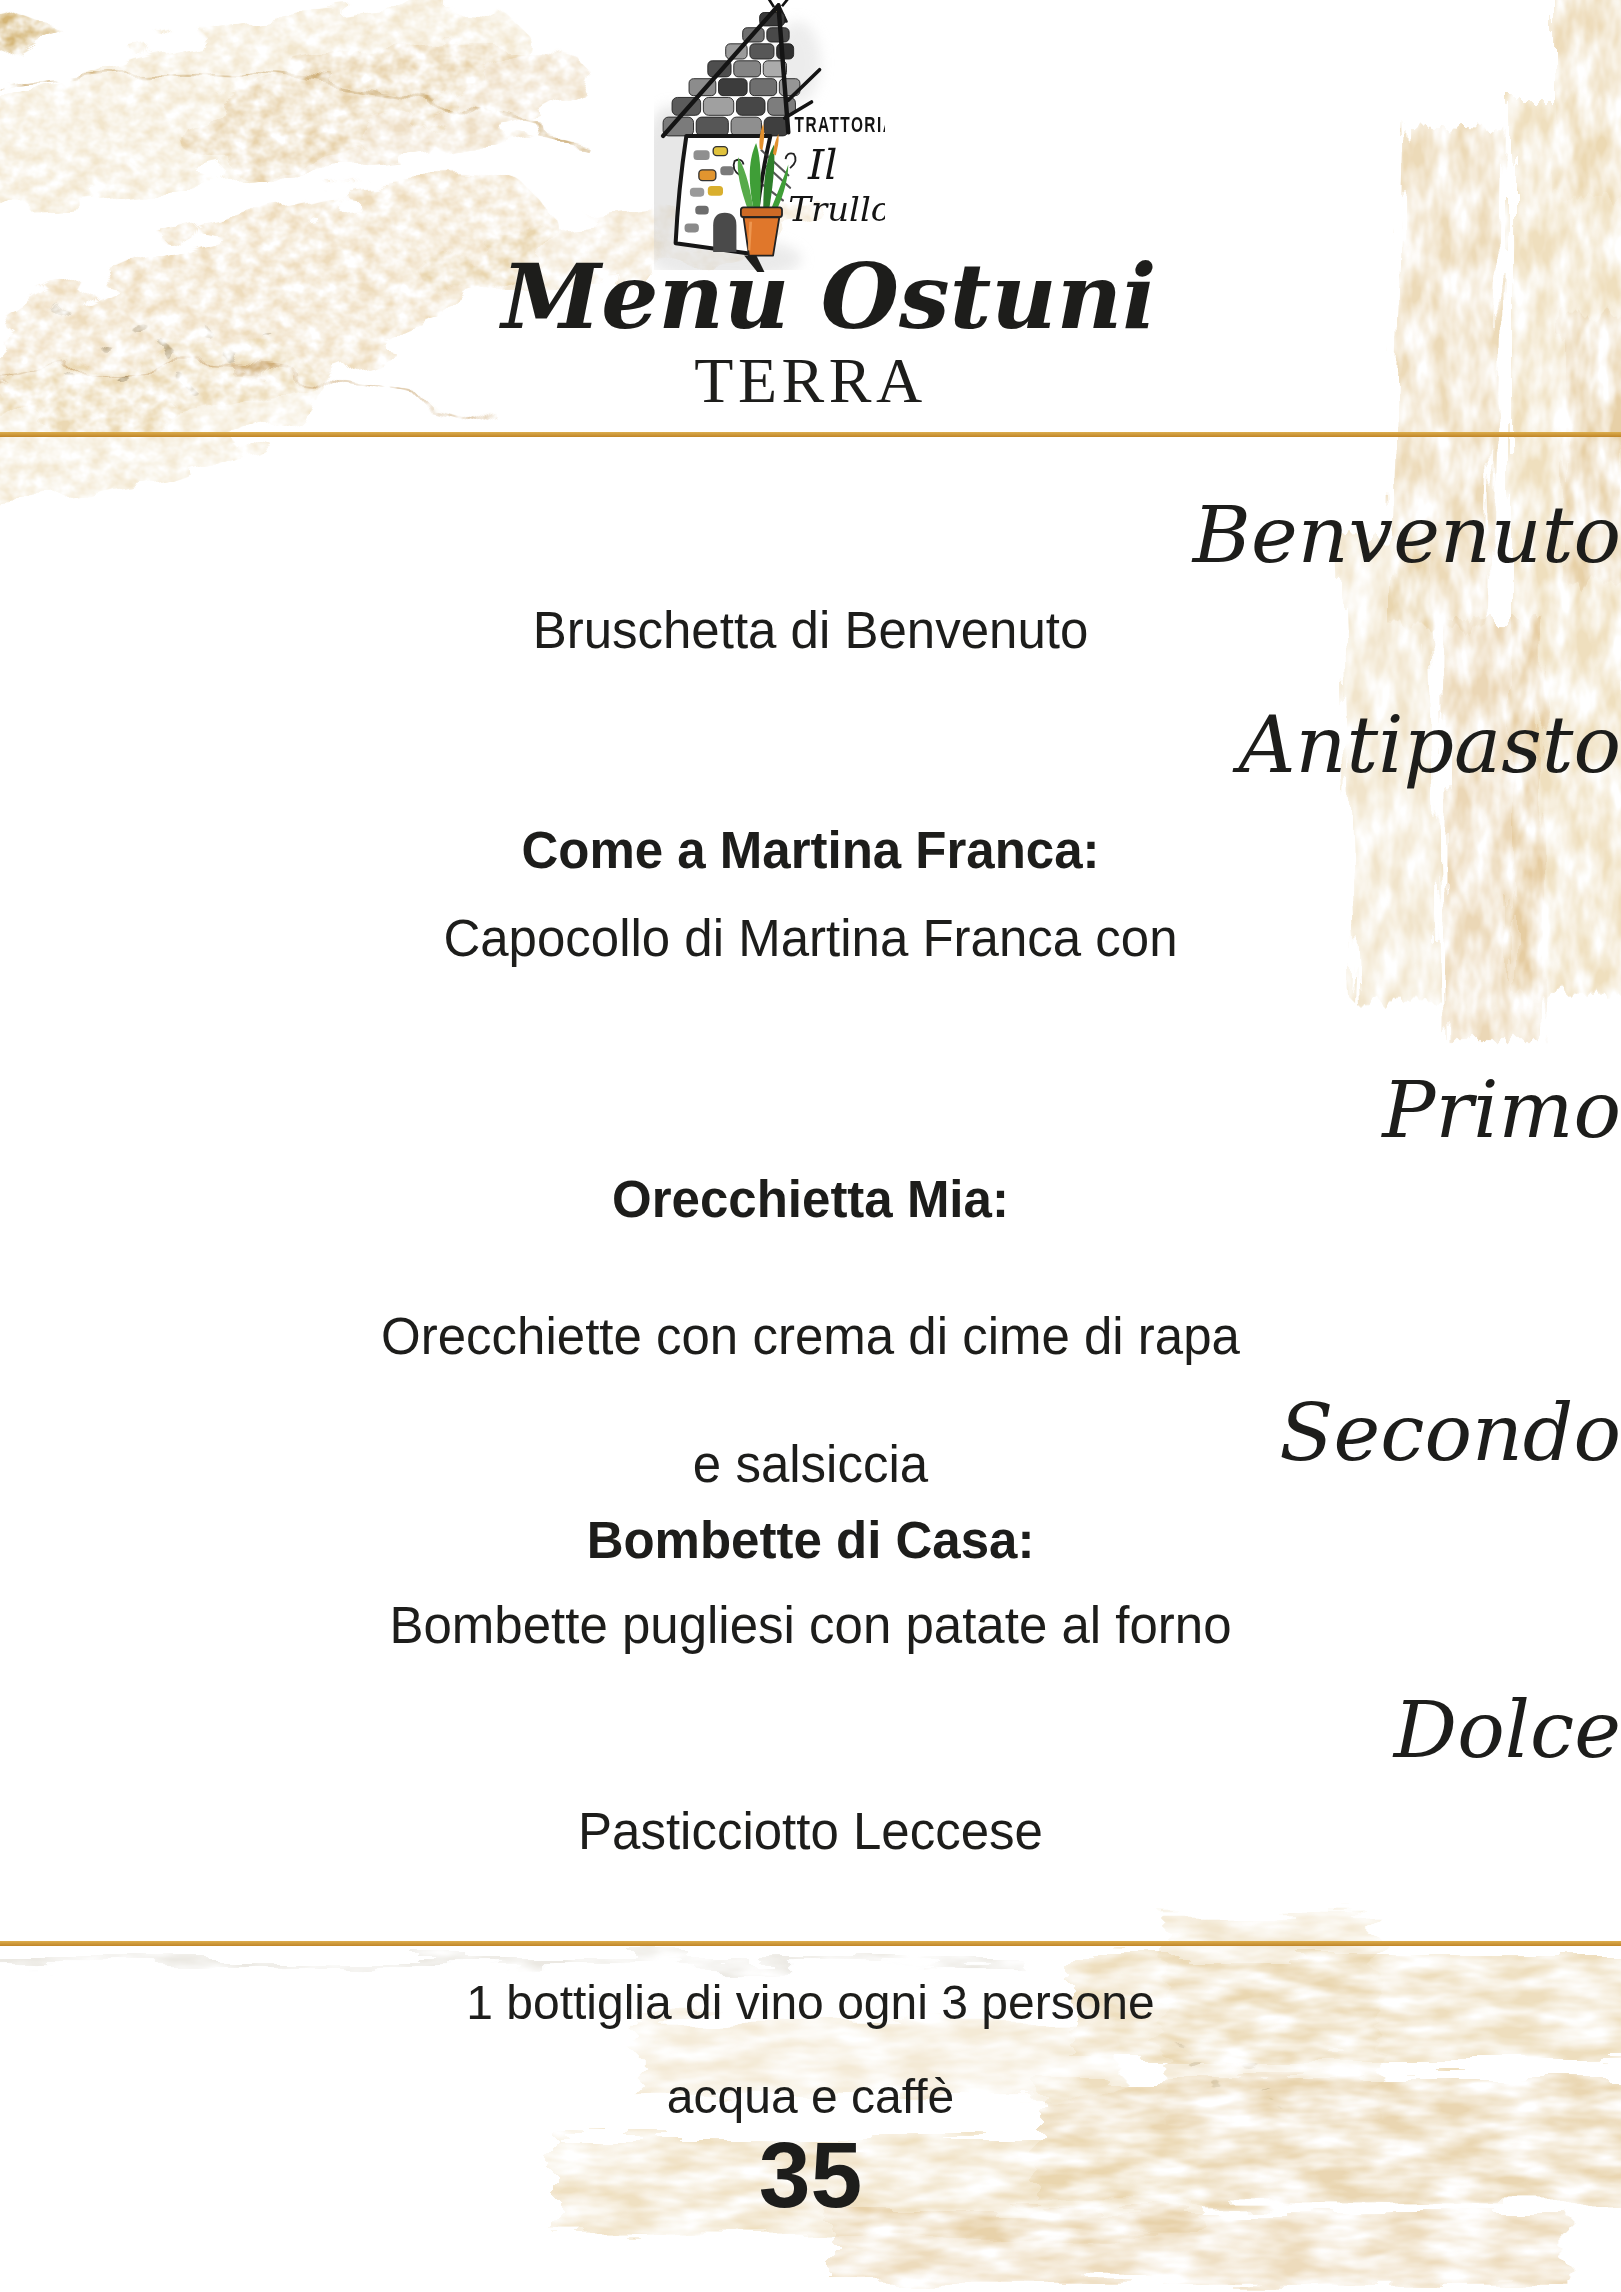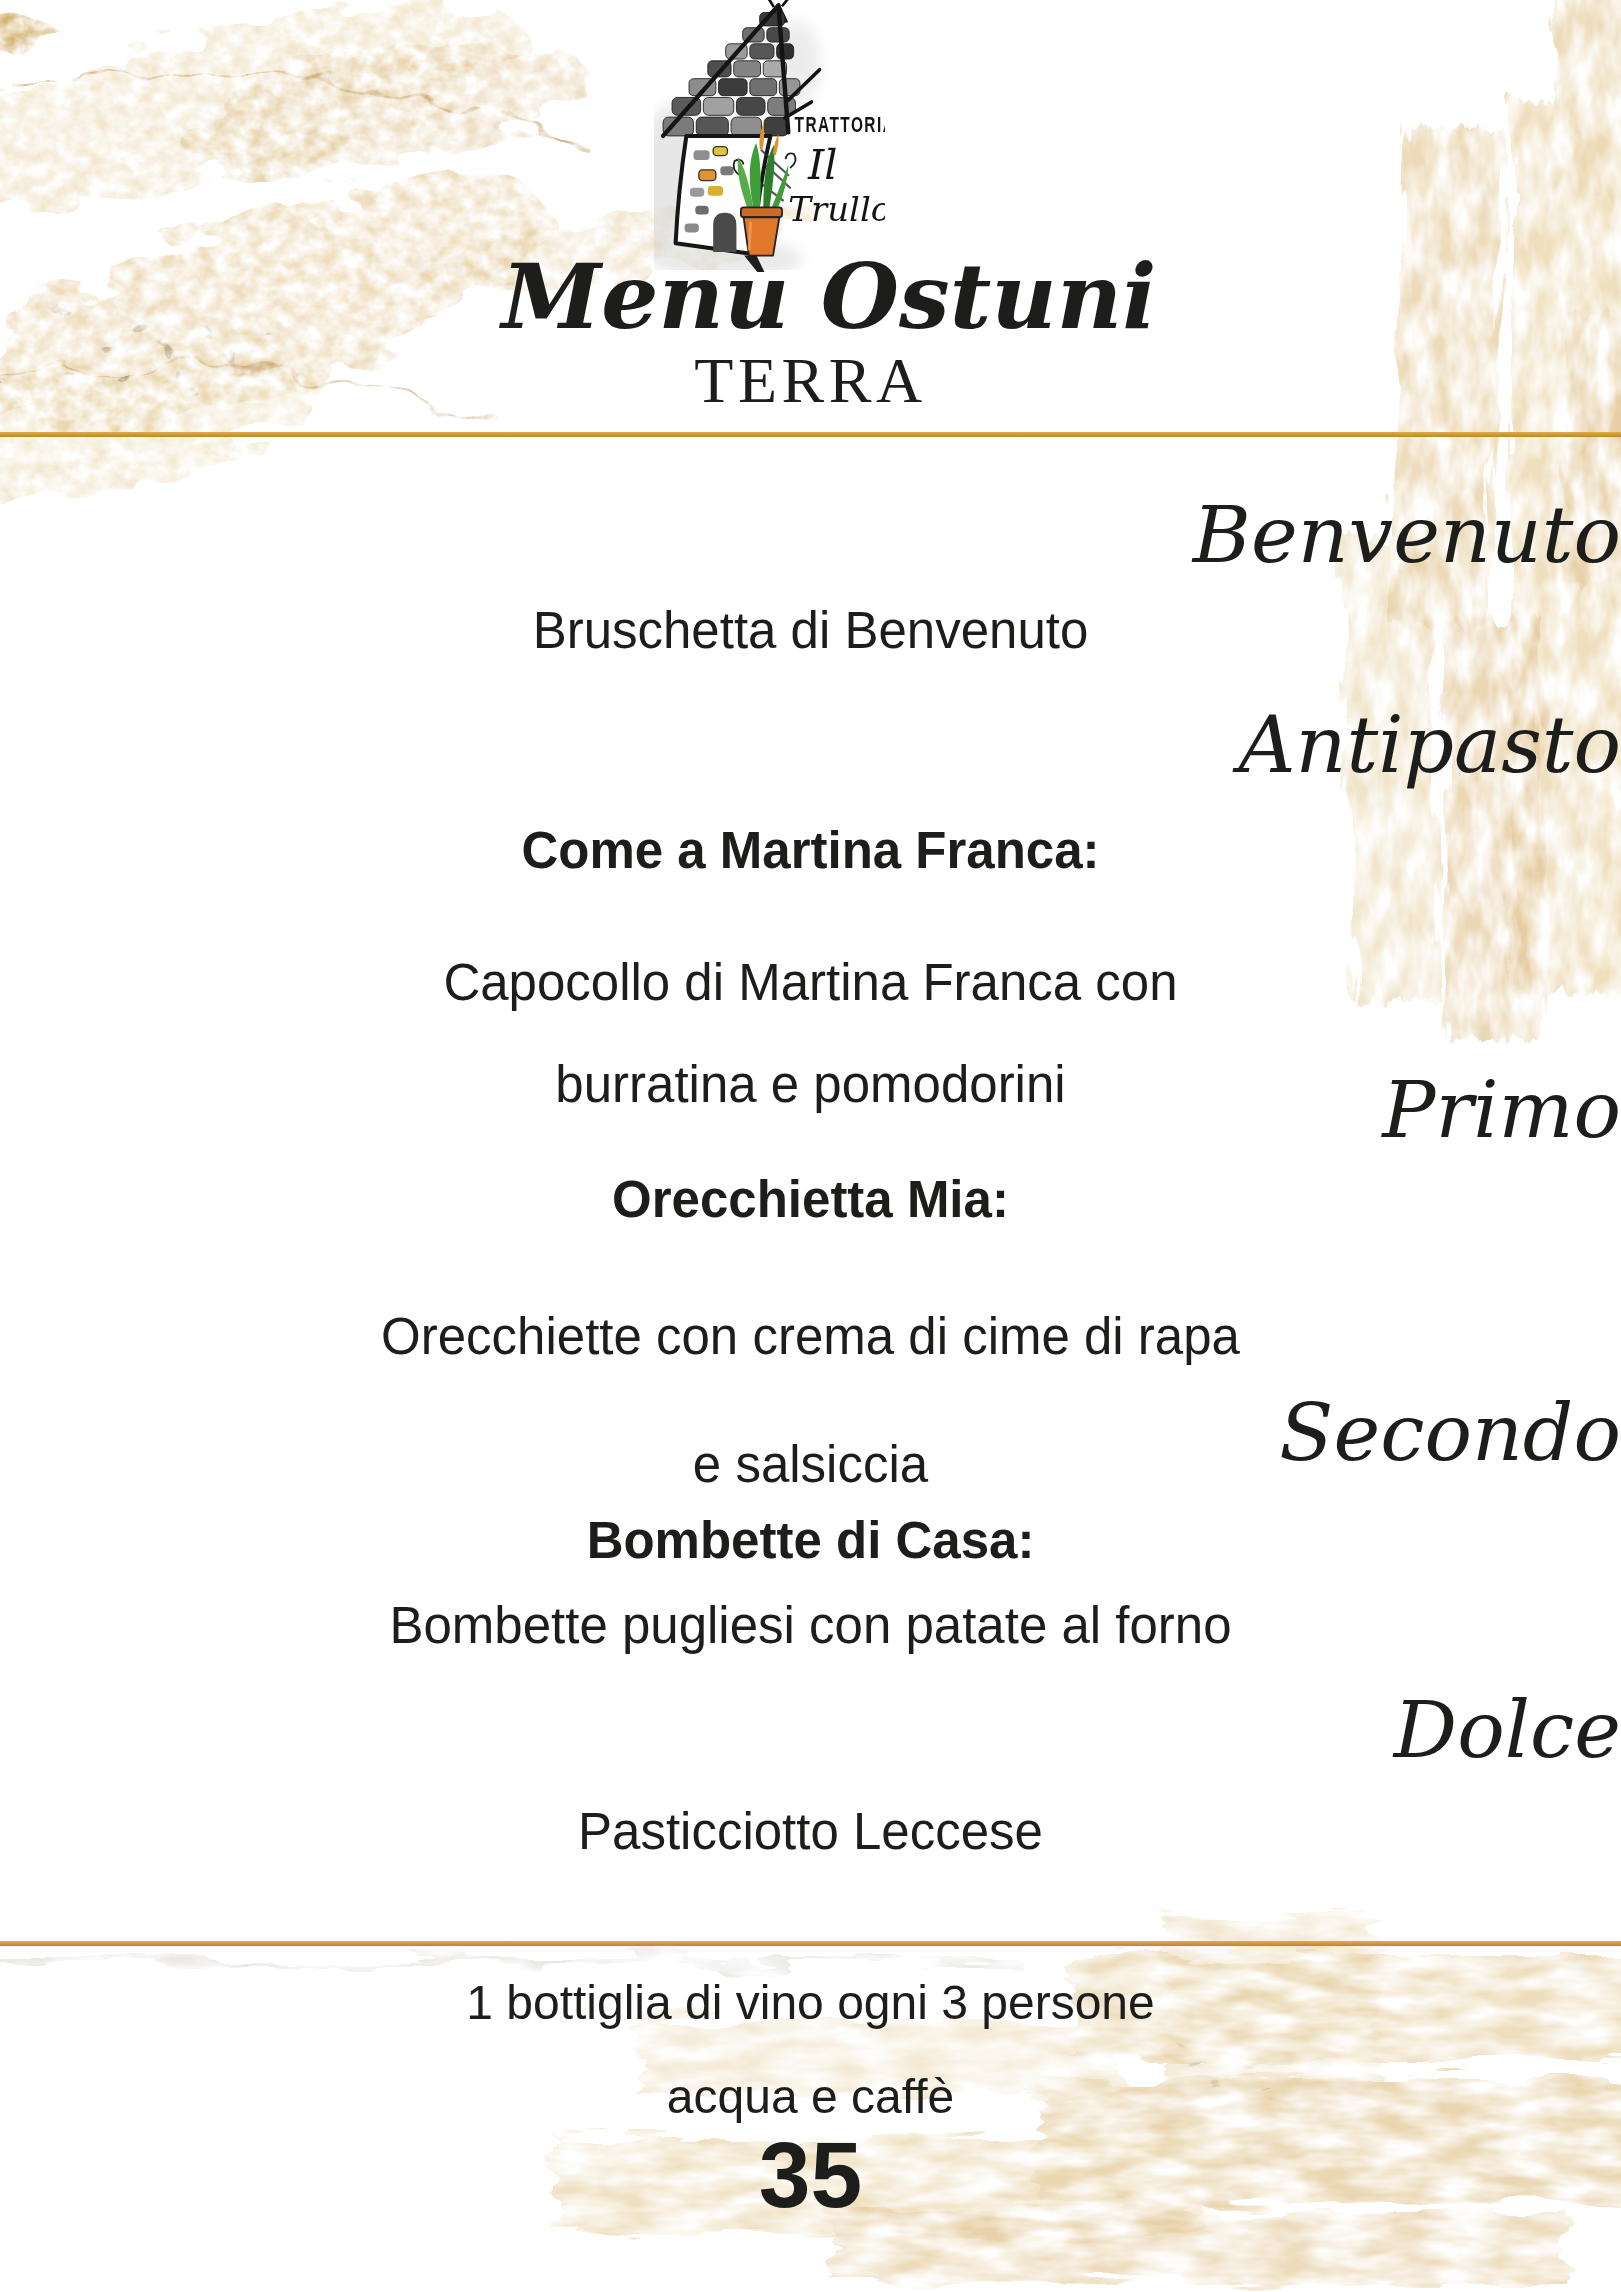--- a/index.html
+++ b/index.html
@@ -186,23 +186,22 @@
 
   <div class="t title">Menù Ostuni</div>
   <div class="t subtitle">TERRA</div>
   <div class="rule rule1"></div>
 
   <div class="t script" style="top:494px">Benvenuto</div>
   <div class="t body" style="top:605px">Bruschetta di Benvenuto</div>
 
   <div class="t script" style="top:704px">Antipasto</div>
   <div class="t dish" style="top:823px">Come a Martina Franca:</div>
-  <div class="t body" style="top:906px">
+  <div class="t body" style="top:862px">
     <div>Capocollo di Martina Franca con</div>
-    <div>burratina e pomodorini</div>
   </div>
 
   <div class="t script" style="top:1069px">Primo</div>
   <div class="t dish" style="top:1172px">Orecchietta Mia:</div>
   <div class="t body2" style="top:1241px">
     <div>Orecchiette con crema di cime di rapa</div>
     <div>e salsiccia</div>
   </div>
 
   <div class="t script" style="top:1392px">Secondo</div>

